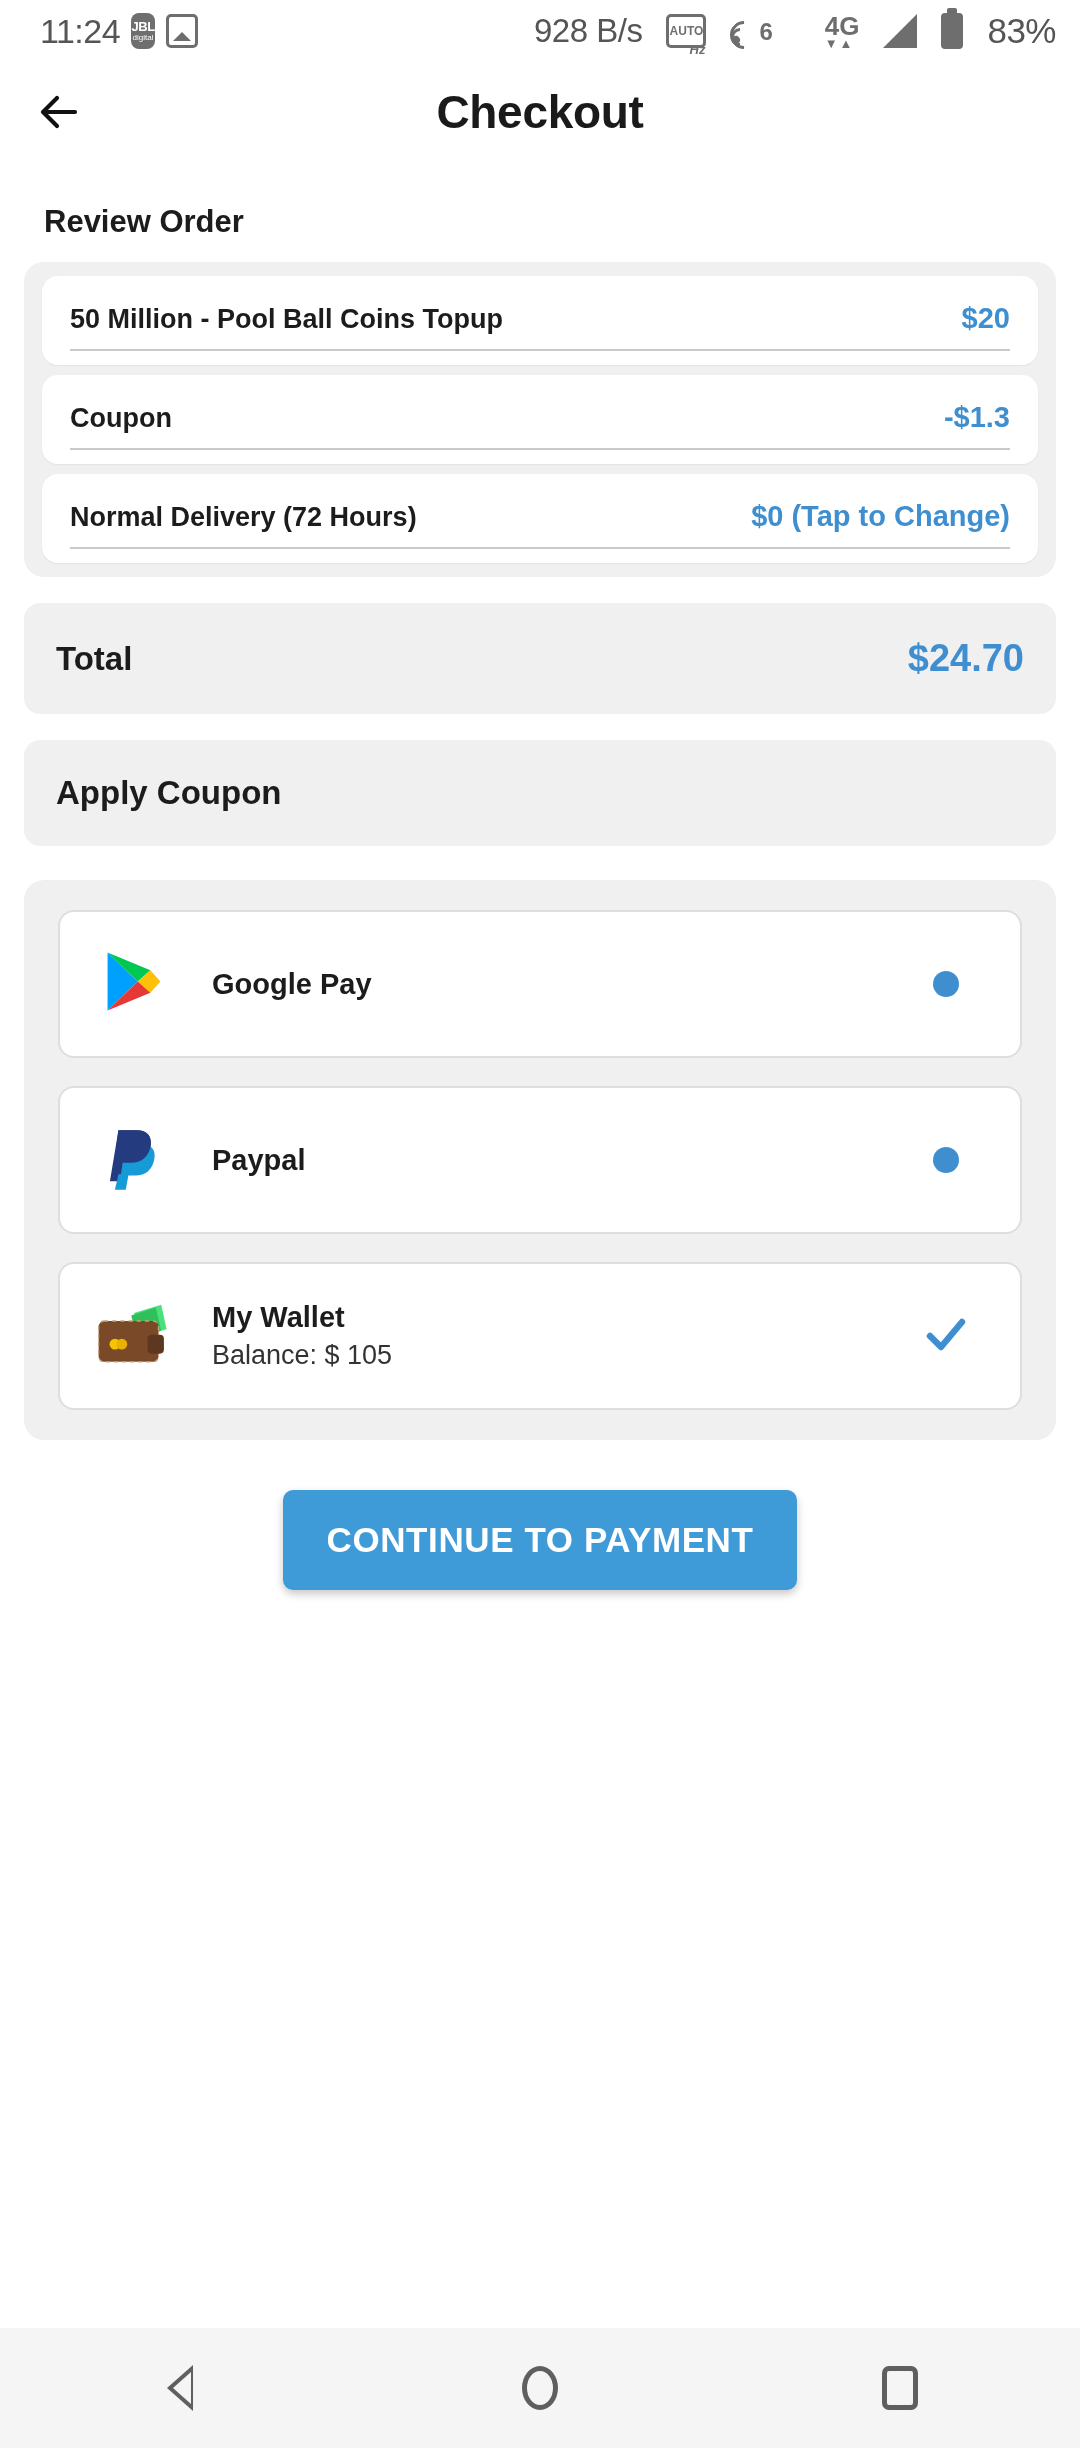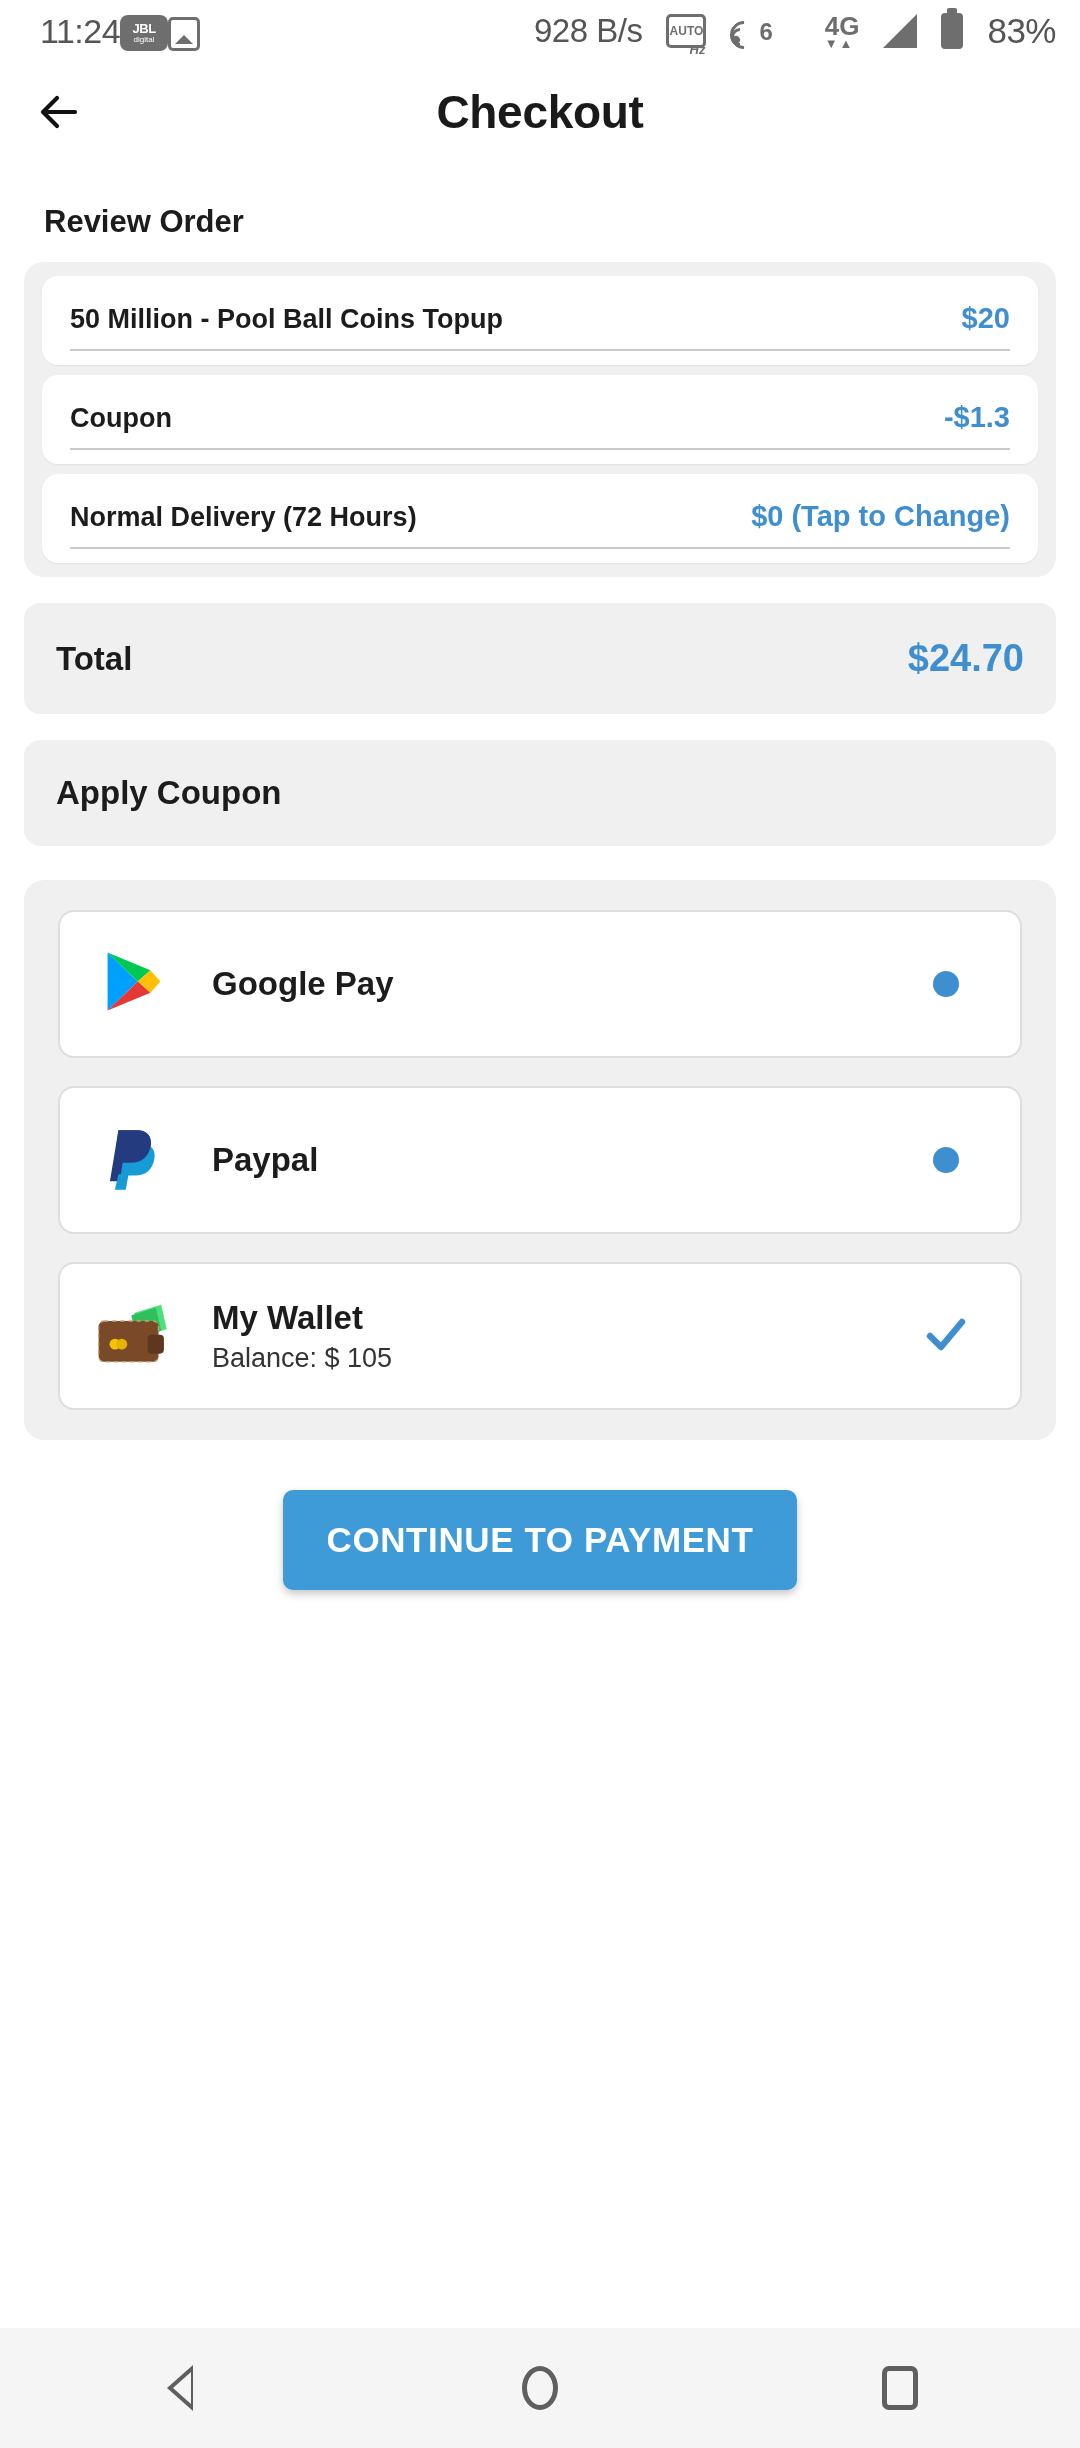--- a/index.html
+++ b/index.html
@@ -14,28 +14,28 @@
 
   
   .statusbar {
     height: 62px;
     display: flex;
     align-items: center;
     padding: 0 24px 0 40px;
     color: #5a5a5a;
     font-size: 33px;
   }
-  .sb-left { display: flex; align-items: flex-end; }
+  .sb-left { display: flex; align-items: center; gap: 11px; }
   .sb-time { font-size: 34px; color: #555; letter-spacing: -0.5px; }
   .sb-spacer { flex: 1; }
   .sb-right { display: flex; align-items: center; gap: 24px; }
   .sb-net { font-size: 33px; color: #555; letter-spacing: -0.5px; }
 
   .icon-jbl {
-    width: 48px; height: 36px;
+    width: 24px; height: 36px;
     border-radius: 8px;
     background: #6e6e6e;
     display: flex; flex-direction: column;
     align-items: center; justify-content: center;
     color: #fff; line-height: 1;
   }
   .icon-jbl .j1 { font-size: 13px; font-weight: bold; letter-spacing: -0.5px; }
   .icon-jbl .j2 { font-size: 8px; margin-top: 1px; }
 
   .icon-gallery {
@@ -218,21 +218,21 @@
   .pay-card:last-child { margin-bottom: 0; }
   .pay-icon {
     width: 88px;
     display: flex;
     align-items: center;
     justify-content: center;
     flex: none;
   }
   .pay-text { flex: 1; padding-left: 34px; }
   .pay-name {
-    font-size: 33px;
+    font-size: 29px;
     font-weight: bold;
     color: #1c1c1c;
   }
   .pay-sub {
     font-size: 27px;
     color: #333;
     margin-top: 6px;
   }
   .pay-select { width: 80px; display: flex; align-items: center; justify-content: center; flex: none; }
   .radio-dot {

